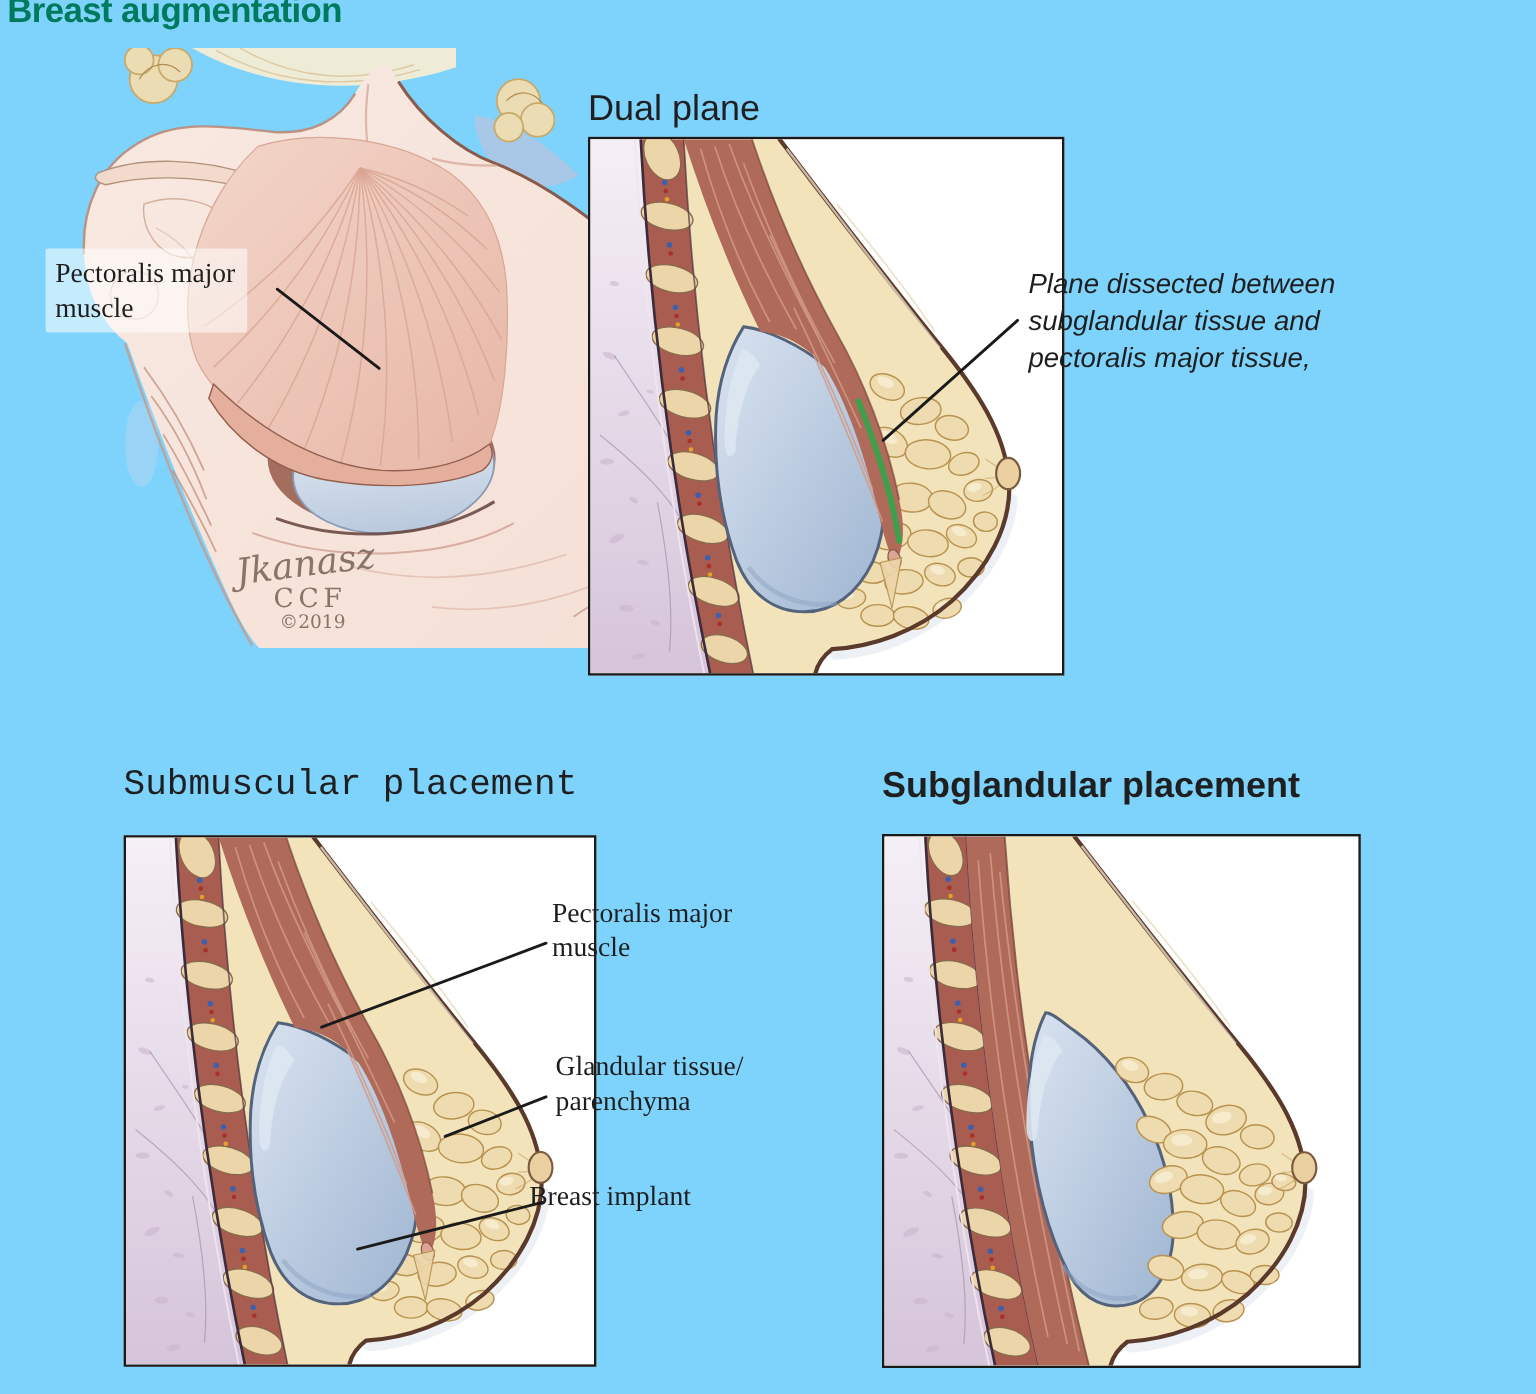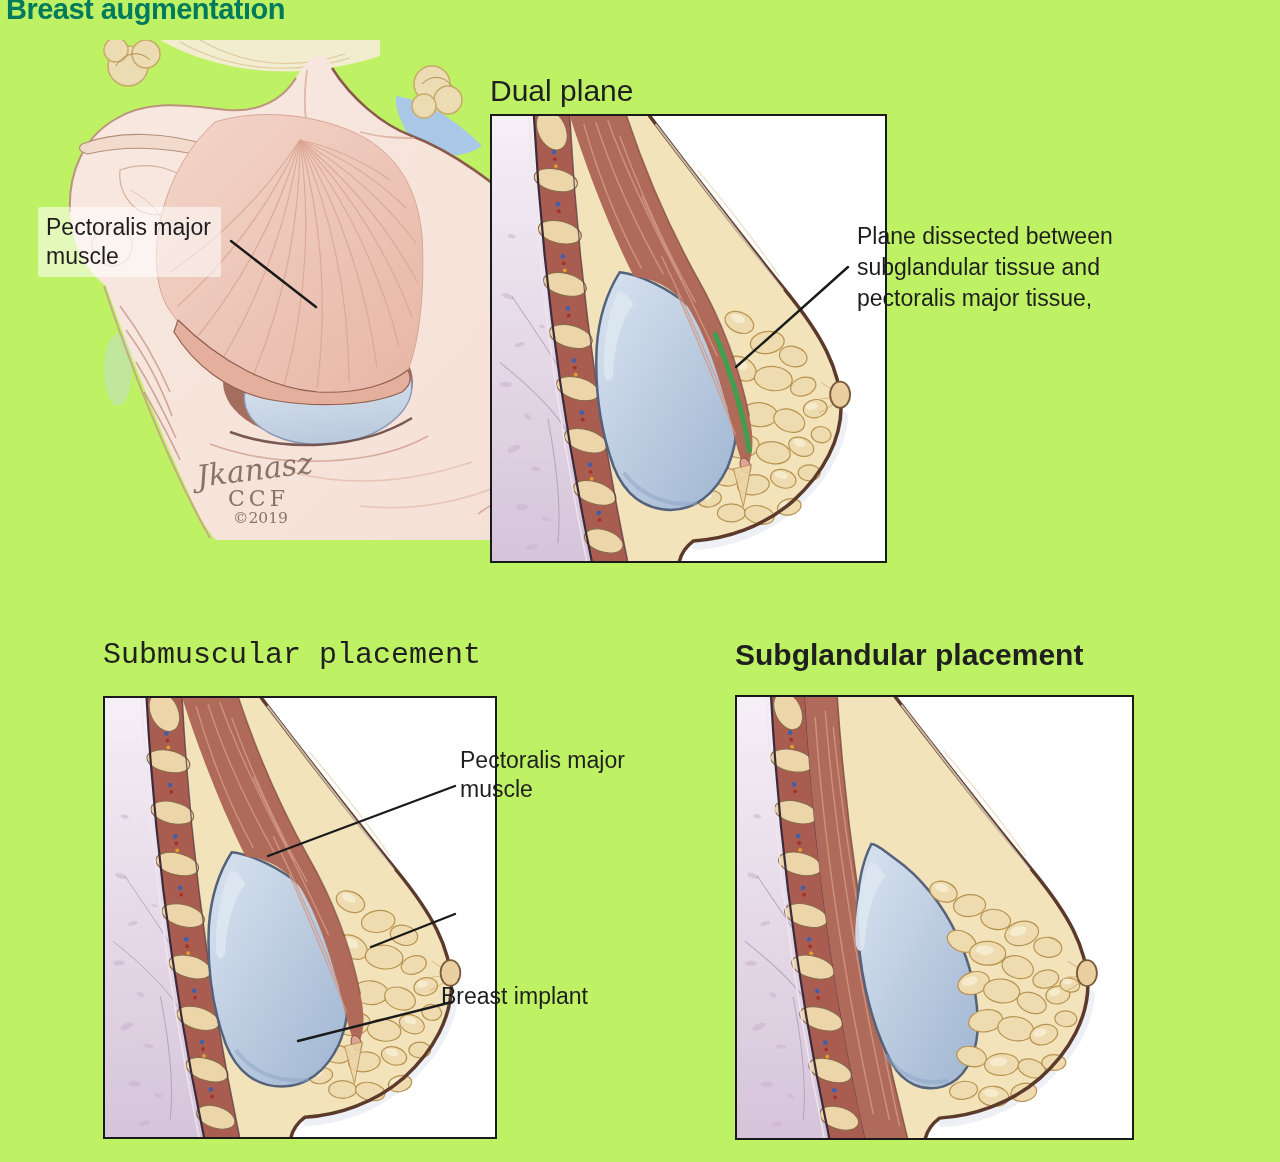--- a/index.html
+++ b/index.html
@@ -1,27 +1,27 @@
 <!DOCTYPE html>
 <html style="--title-teal: #007A5C;"><head>
 <meta charset="utf-8">
 <style>
   html,body{margin:0;padding:0;background:#ffffff;}
-  #canvas{position:relative;width:1280px;height:1162px;background:#bef264;overflow:hidden;
+  #canvas{position:relative;width:1280px;height:1162px;background:#7dd3fc;overflow:hidden;
           font-family:"Liberation Sans",sans-serif;color:#1e1e1e;}
   h1#main-title{margin:0;position:absolute;left:6px;top:-7px;font-size:29px;font-weight:bold;
       letter-spacing:-0.5px;color:var(--title-teal,#007A5C);}
   .panel{position:absolute;border:2px solid #1a1a1a;background:#ffffff;box-sizing:border-box;}
   .panel svg{display:block;width:100%;height:100%;}
   .panel-title{position:absolute;text-align:left;font-size:30px;color:#1f1f1f;}
   .fig-label{position:absolute;font-size:23px;line-height:29px;color:#1e1e1e;z-index:45;}
-  .fig-label span{display:block;}
+  .fig-label span{display:block;font-family:Liberation Serif, serif;}
   #anatomy-label{background:rgba(255,255,255,0.55);padding:6px 10px 6px 8px;border-radius:2px;}
   #dual-annotation{position:absolute;left:857px;top:221px;font-size:23px;line-height:31px;
-      color:#1e1e1e;z-index:45;width:420px;}
+      color:#1e1e1e;z-index:45;width:420px;font-style:italic;}
   #dual-annotation span{display:block;white-space:nowrap;}
   #leader-overlay{position:absolute;left:0;top:0;z-index:40;pointer-events:none;}
   #anatomy-figure{position:absolute;left:60px;top:40px;width:470px;height:500px;}
   #anatomy-figure svg{display:block;width:100%;height:100%;}
 </style>
 </head>
 <body>
 
 <div id="canvas">
 
@@ -488,20 +488,24 @@
         <path d="M158,0 C200,55 246,115 295,175 C330,218 349,252 350,290 C350,322 333,356 302,384 C272,410 235,422 202,424 C194,430 190,436 188,444" fill="none" stroke="#5C3A2B" stroke-width="3.5" stroke-linecap="round"></path>
         <path d="M164,8 C204,60 248,118 292,174" fill="none" stroke="#f8efd8" stroke-width="2" opacity="0.7"></path>
         <ellipse cx="349" cy="278" rx="10" ry="13" fill="#eacfa0" stroke="#7a5a3c" stroke-width="1.8"></ellipse>
       </svg>
     </div>
 
   <div class="fig-label" style="left:460px;top:746px;">
     <span>Pectoralis major</span>
     <span>muscle</span>
   </div>
+  <div class="fig-label" style="left:463px;top:874px;">
+    <span>Glandular tissue/</span>
+    <span>parenchyma</span>
+  </div>
   <div class="fig-label" style="left:441px;top:982px;">
     <span>Breast implant</span>
   </div>
 
   <svg id="leader-overlay" width="1280" height="1162" viewBox="0 0 1280 1162">
     <line x1="231" y1="241" x2="316" y2="307" stroke="#1A1A1A" stroke-width="2.4" stroke-linecap="round"></line>
     <line x1="848" y1="267" x2="736" y2="367" stroke="#1A1A1A" stroke-width="2.4" stroke-linecap="round"></line>
     <line x1="455" y1="786" x2="268" y2="856" stroke="#1A1A1A" stroke-width="2.4" stroke-linecap="round"></line>
     <line x1="455" y1="914" x2="371" y2="947" stroke="#1A1A1A" stroke-width="2.4" stroke-linecap="round"></line>
     <line x1="452" y1="1002" x2="298" y2="1041" stroke="#1A1A1A" stroke-width="2.4" stroke-linecap="round"></line>

